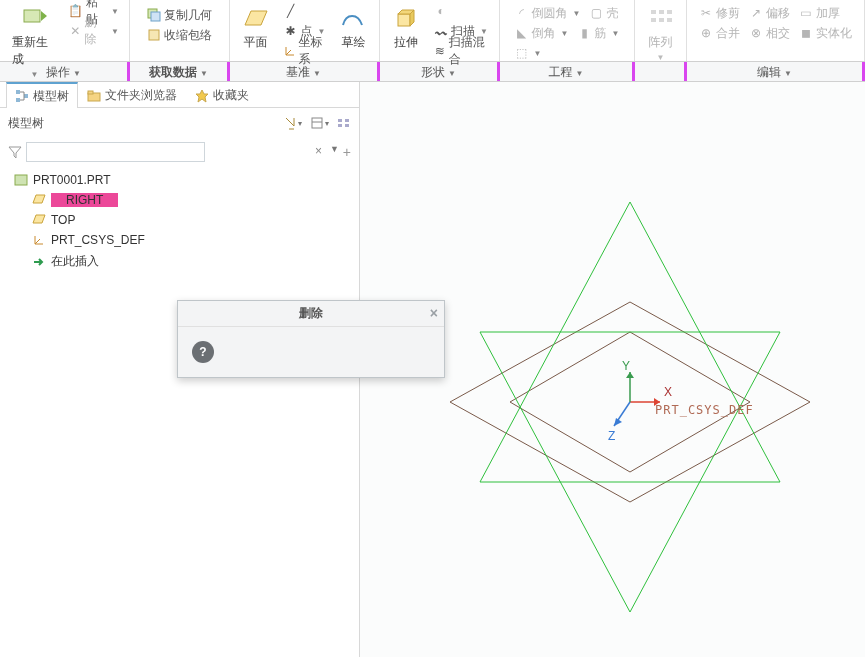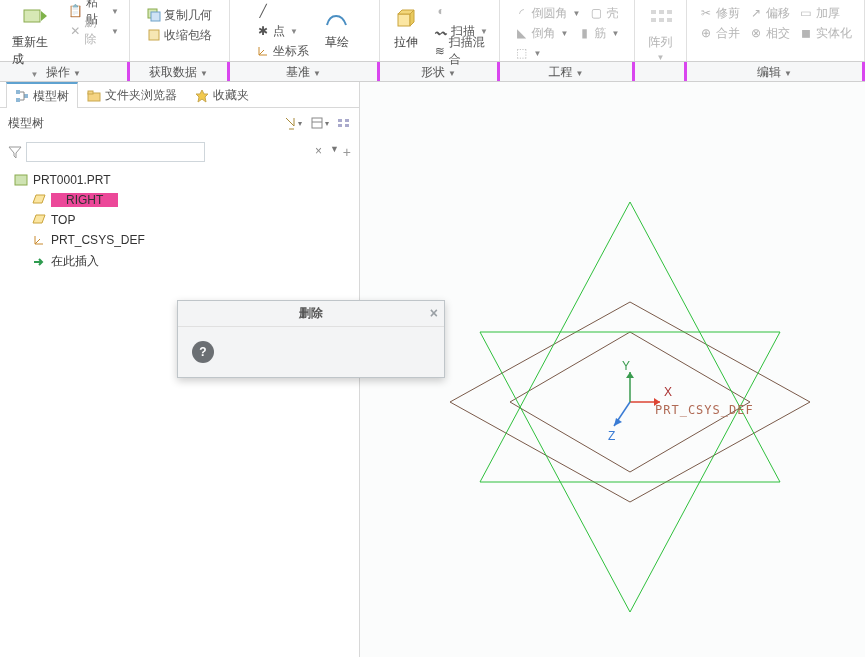--- a/index.html
+++ b/index.html
@@ -115,20 +115,28 @@
               <rect x="2" y="2" width="10" height="10" fill="#f6e7b3" stroke="#c9a84f"></rect>
             </svg>
         </span>
         <span>收缩包络</span>
       </div>
     </div>
   </div>
 
   <div class="ribbon-group" style="width:150px;">
     <div style="display:flex; gap:4px;">
+      <div class="ribbon-big">
+        <span class="ico">
+          <svg width="26" height="22">
+              <polygon points="2,18 8,4 24,4 18,18" fill="#fbe6a2" stroke="#caa43c"></polygon>
+            </svg>
+        </span>
+        <span>平面</span>
+      </div>
       <div class="ribbon-small-stack">
         <div class="ribbon-small">
             <span class="ico-sm">╱</span>
           </div>
         <div class="ribbon-small">
           <span class="ico-sm">✱</span>
           <span>点</span>
             <span class="dd">▼</span>
         </div>
         <div class="ribbon-small">
@@ -240,21 +248,21 @@
           <span>相交</span>
         <span class="ico-sm" style="margin-left:6px;">◼</span>
           <span>实体化</span>
       </div>
     </div>
   </div>
 </div>
 
 <div class="group-labels">
   <div class="group-label" style="width:130px;"><span>操作</span><span class="dd">▼</span></div>
-  <div class="group-label" style="width:100px;"><span>获取数据</span><span class="dd">▼</span></div>
+  <div class="group-label" style="width:100px;font-weight:bold;"><span>获取数据</span><span class="dd">▼</span></div>
   <div class="group-label" style="width:150px;"><span>基准</span><span class="dd">▼</span></div>
   <div class="group-label" style="width:120px;"><span>形状</span><span class="dd">▼</span></div>
   <div class="group-label" style="width:135px;"><span>工程</span><span class="dd">▼</span></div>
   <div class="group-label" style="width:52px;"></div>
   <div class="group-label" style="flex:1;"><span>编辑</span><span class="dd">▼</span></div>
 </div>
 
 <div style="display:flex;">
   <div class="left-panel">
     <div class="panel-tabs">

